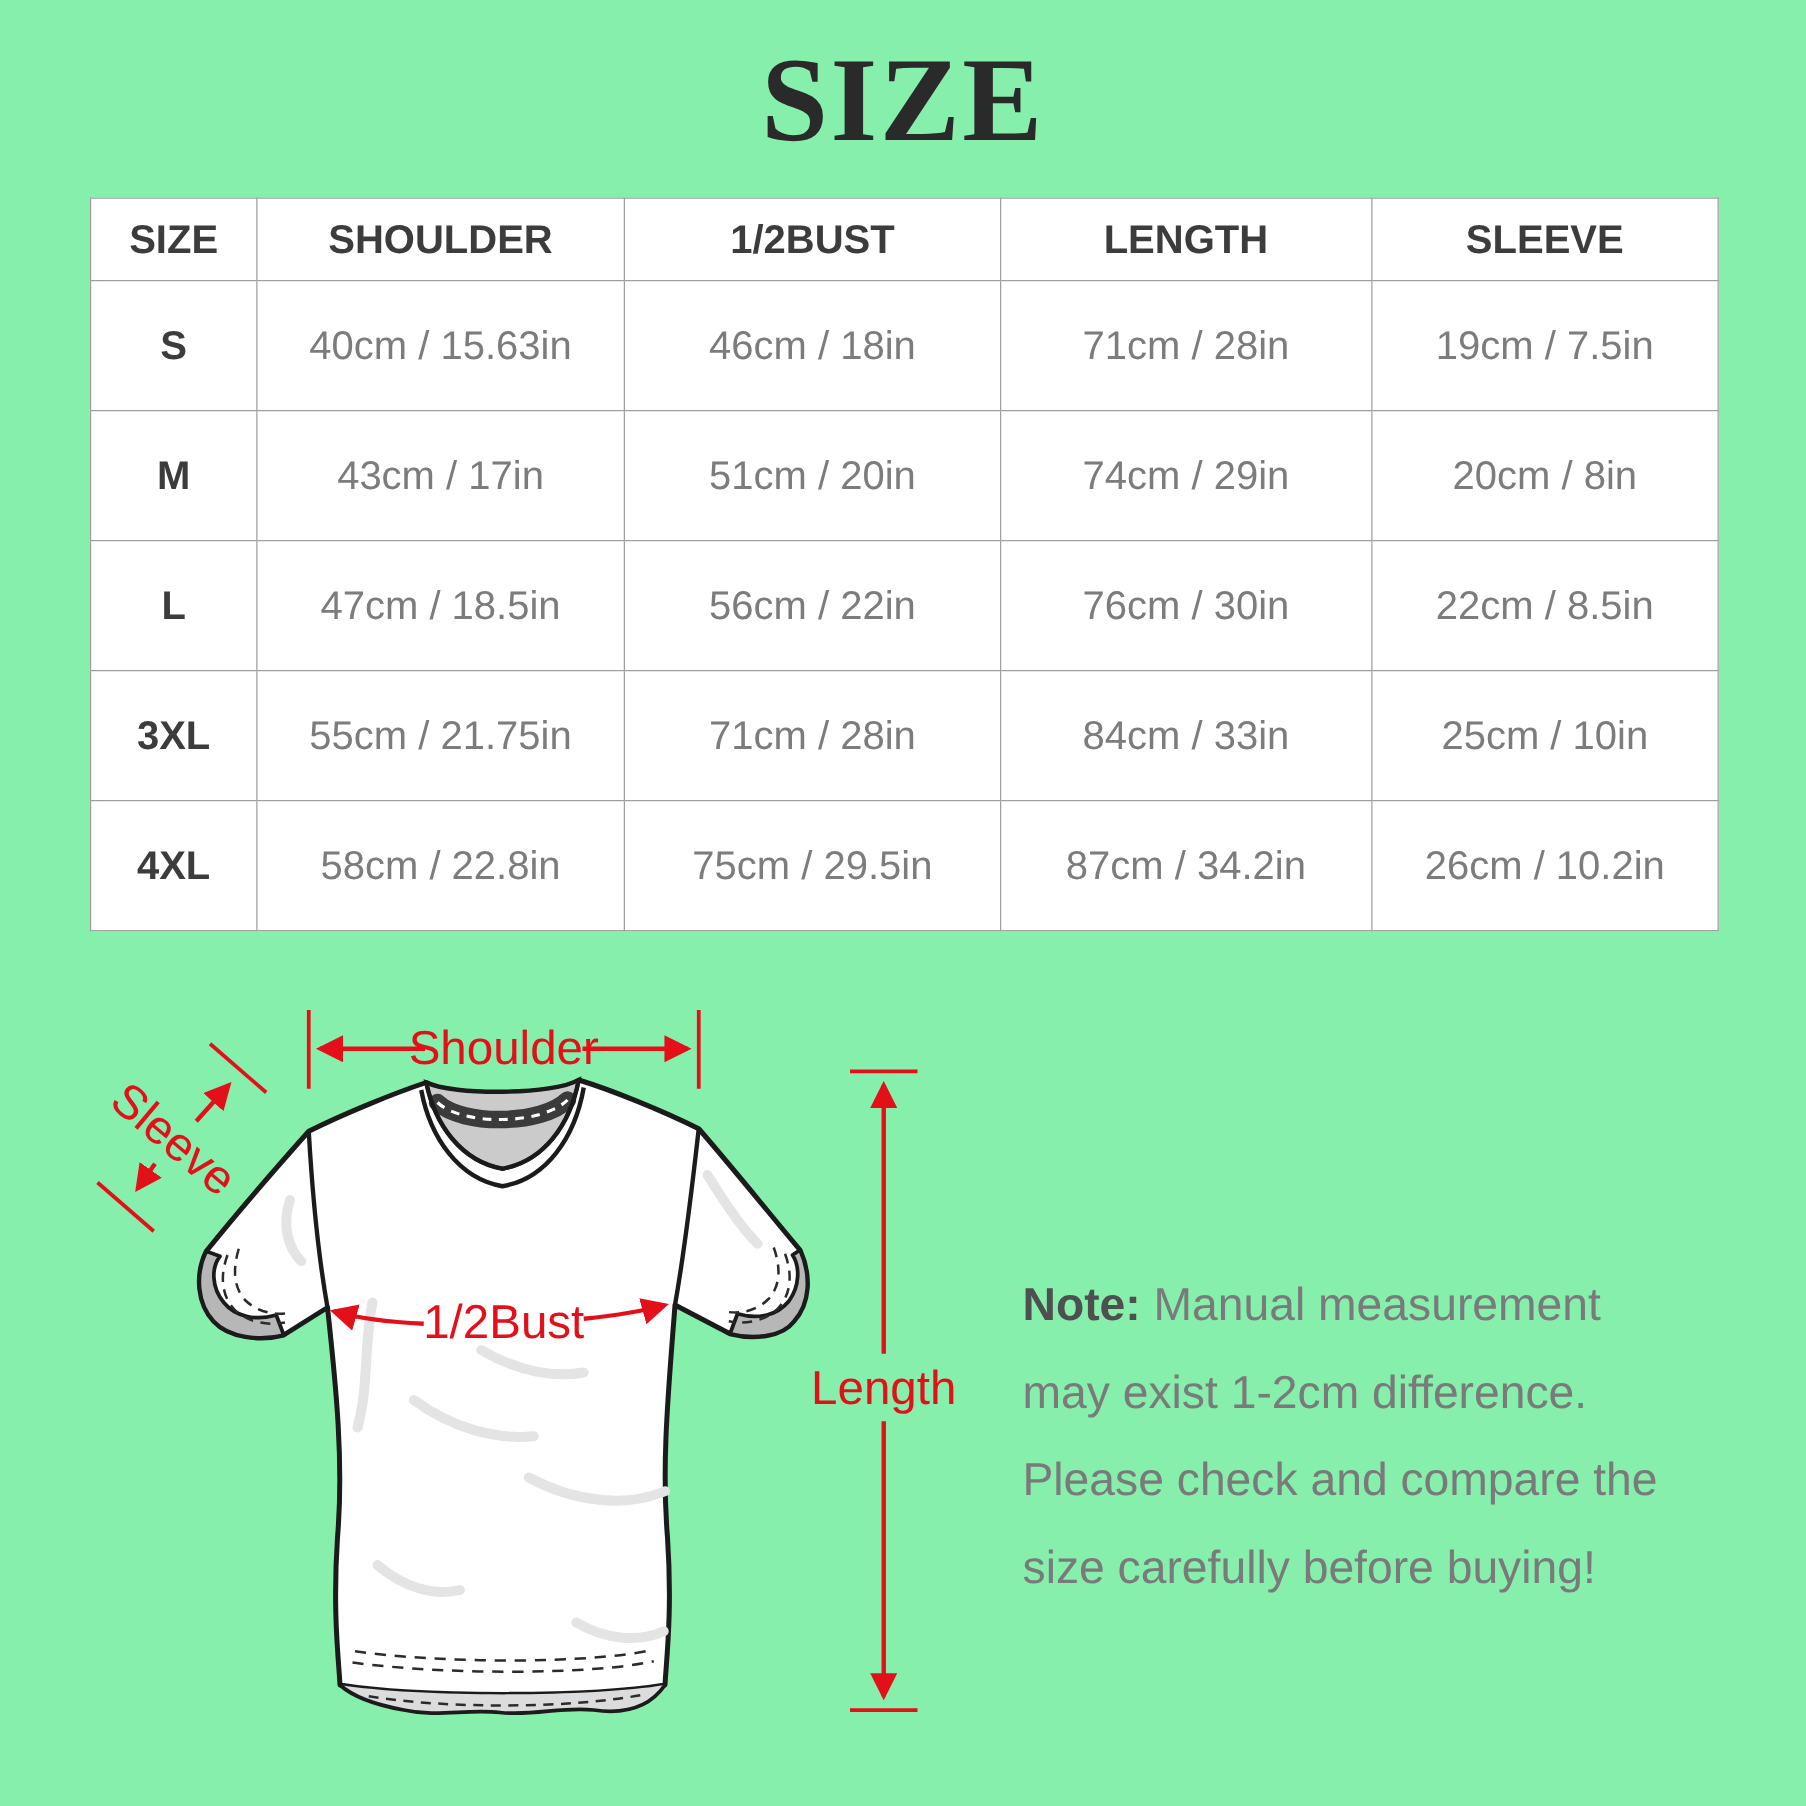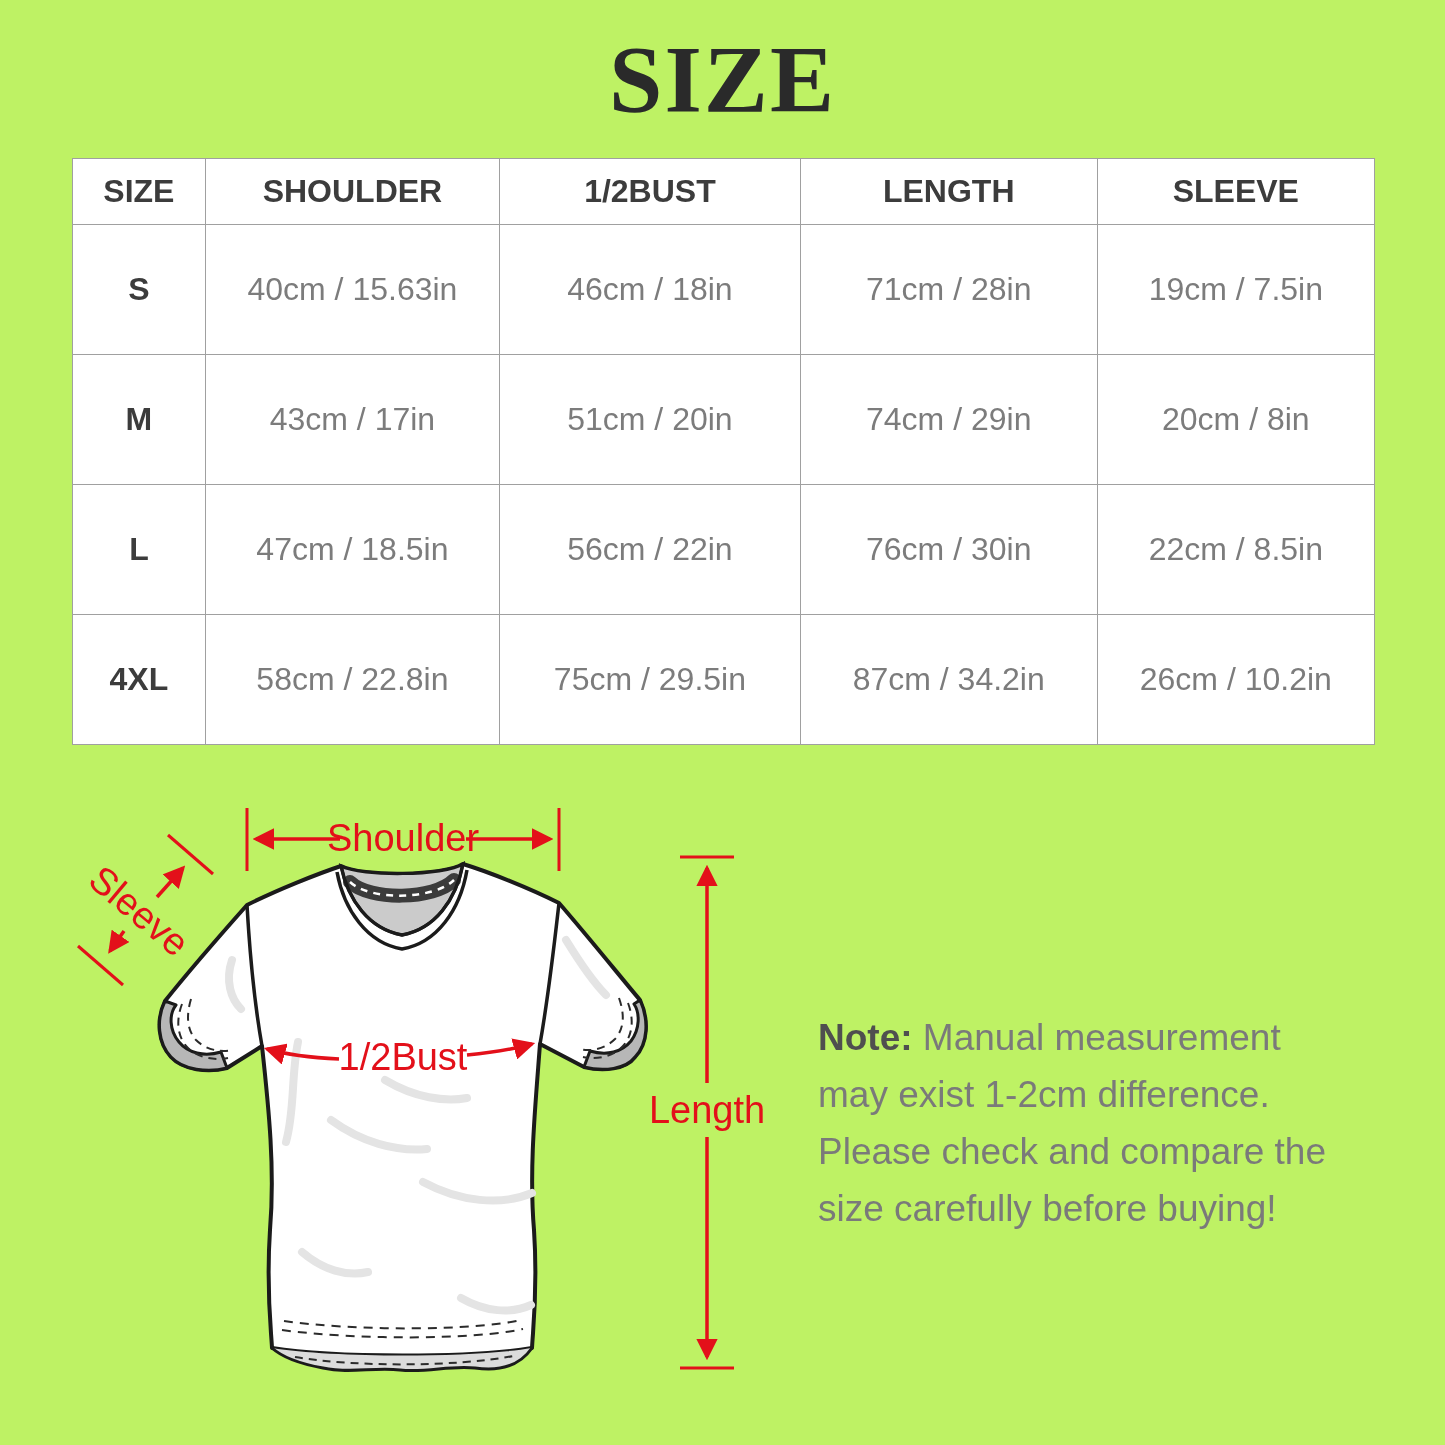--- a/index.html
+++ b/index.html
@@ -1,17 +1,17 @@
 <!DOCTYPE html>
 <html><head>
 <meta charset="utf-8">
 <style>
   html,body{margin:0;padding:0;background:#ffffff;}
   .page{
-    position:relative;width:1445px;height:1445px;background:#bef264;overflow:hidden;
+    position:relative;width:1445px;height:1445px;background:#86efac;overflow:hidden;
     font-family:"Liberation Sans",sans-serif;
   }
   .title{
     position:absolute;left:0;right:0;top:28px;text-align:center;
     font-family:"Liberation Serif",serif;font-weight:bold;
     font-size:96px;line-height:104px;color:#2a2a2a;letter-spacing:2px;
   }
   table.size-table{
     position:absolute;left:72px;top:158px;width:1303px;height:587px;
     border-collapse:collapse;table-layout:fixed;background:#fff;
@@ -20,21 +20,21 @@
     border:1.5px solid #a0a0a0;text-align:center;vertical-align:middle;
     padding:0;height:65px;font-size:32px;
   }
   table.size-table th{font-weight:bold;color:#3c3c3c;}
   table.size-table td{color:#7c7c7c;font-weight:normal;}
   table.size-table td.size-col{font-weight:bold;color:#3c3c3c;}
   col.c0{width:10.2%;} col.c1{width:22.6%;} col.c2{width:23.1%;} col.c3{width:22.8%;} col.c4{width:21.3%;}
   .diagram{position:absolute;left:55px;top:780px;width:720px;height:665px;}
   .note{
     position:absolute;left:818px;top:972px;width:522px;
-    font-size:37px;line-height:57px;color:#7a7a7a;
+    font-size:37px;line-height:70px;color:#7a7a7a;
   }
   .note b{color:#4f4f4f;font-weight:bold;}
   svg text.red-label{fill:#e3101a;font-family:"Liberation Sans",sans-serif;font-size:38px;}
 </style>
 </head>
 <body>
 
 <div class="page">
 
   <div class="title">SIZE</div>
@@ -70,20 +70,27 @@
           <td>51cm / 20in</td>
           <td>74cm / 29in</td>
           <td>20cm / 8in</td>
         </tr>
         <tr>
           <td class="size-col">L</td>
           <td>47cm / 18.5in</td>
           <td>56cm / 22in</td>
           <td>76cm / 30in</td>
           <td>22cm / 8.5in</td>
+        </tr>
+        <tr>
+          <td class="size-col">3XL</td>
+          <td>55cm / 21.75in</td>
+          <td>71cm / 28in</td>
+          <td>84cm / 33in</td>
+          <td>25cm / 10in</td>
         </tr>
         <tr>
           <td class="size-col">4XL</td>
           <td>58cm / 22.8in</td>
           <td>75cm / 29.5in</td>
           <td>87cm / 34.2in</td>
           <td>26cm / 10.2in</td>
         </tr>
       </tbody>
   </table>

